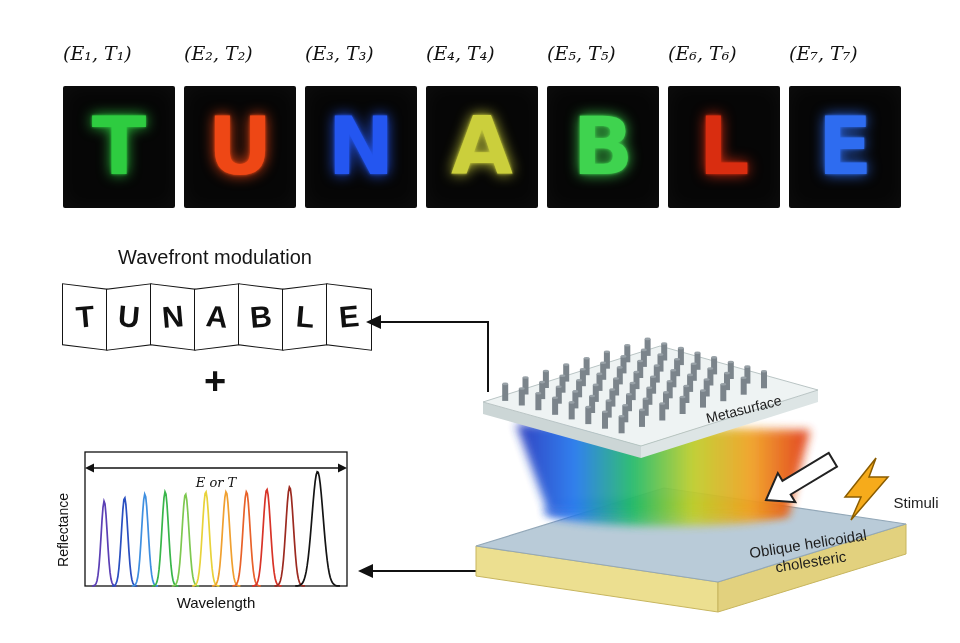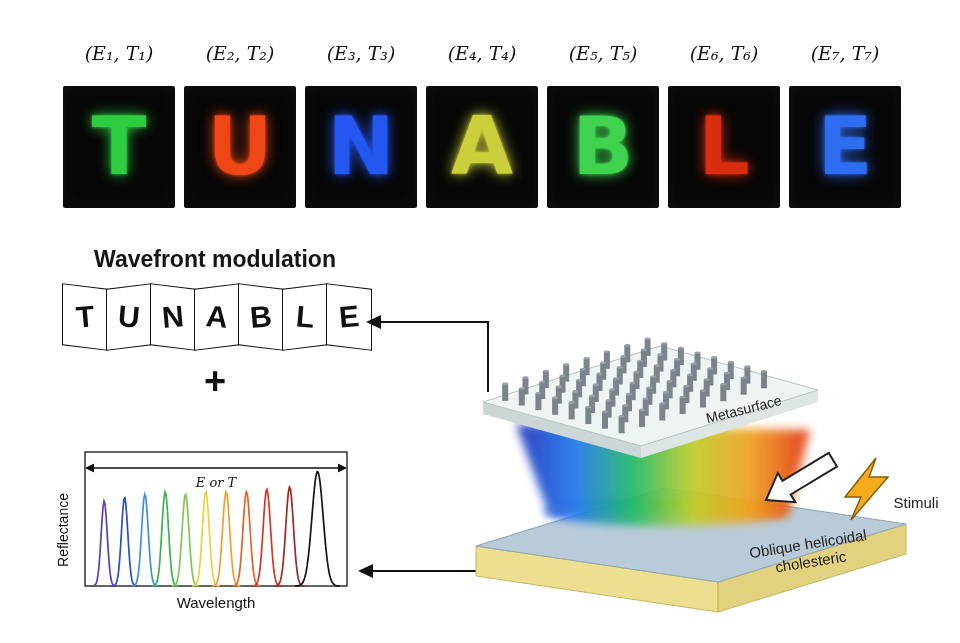--- a/index.html
+++ b/index.html
@@ -1,31 +1,31 @@
 <!DOCTYPE html>
 <html><head>
 <meta charset="utf-8">
 <style>
   html,body{margin:0;padding:0;background:#ffffff;}
   .fig{position:relative;width:960px;height:643px;background:#ffffff;overflow:hidden;
        font-family:"Liberation Sans",sans-serif;color:#111;}
 
   
   .top-row{position:absolute;left:63px;top:40px;display:flex;gap:9px;}
-  .panel-group{width:112px;display:flex;flex-direction:column;align-items:center;}
+  .panel-group{width:112px;display:flex;flex-direction:column;align-items:flex-start;}
   .panel-label{font-family:"DejaVu Serif",serif;font-style:italic;font-size:19px;
                line-height:26px;margin-bottom:20px;color:#111;white-space:nowrap;}
   .panel-box{width:112px;height:122px;background:#060606;border-radius:2px;
              display:flex;align-items:center;justify-content:center;
              box-shadow:inset 0 0 22px rgba(255,255,255,0.04);}
   .panel-letter{font-family:"DejaVu Sans",sans-serif;font-weight:800;font-size:80px;line-height:1;}
 
   
   .sec-title{position:absolute;left:55px;width:320px;text-align:center;
-             font-size:23px;font-weight:700;color:#151515;}
+             font-size:20px;font-weight:400;color:#151515;}
   .wf-title{top:246px;}
   .sp-title{top:420px;}
   .cards{position:absolute;left:62px;top:286px;display:flex;}
   .card{width:46px;height:62px;border:1.6px solid #151515;background:#fff;
         display:flex;align-items:center;justify-content:center;margin-right:-2px;box-sizing:border-box;}
   .card:nth-child(odd){transform:skewY(7deg);}
   .card:nth-child(even){transform:skewY(-7deg);}
   .card-letter{font-family:"Liberation Sans",sans-serif;font-weight:700;font-size:30px;color:#101010;}
   .card:nth-child(odd) .card-letter{transform:skewY(-7deg) rotate(-5deg);}
   .card:nth-child(even) .card-letter{transform:skewY(7deg) rotate(5deg);}

